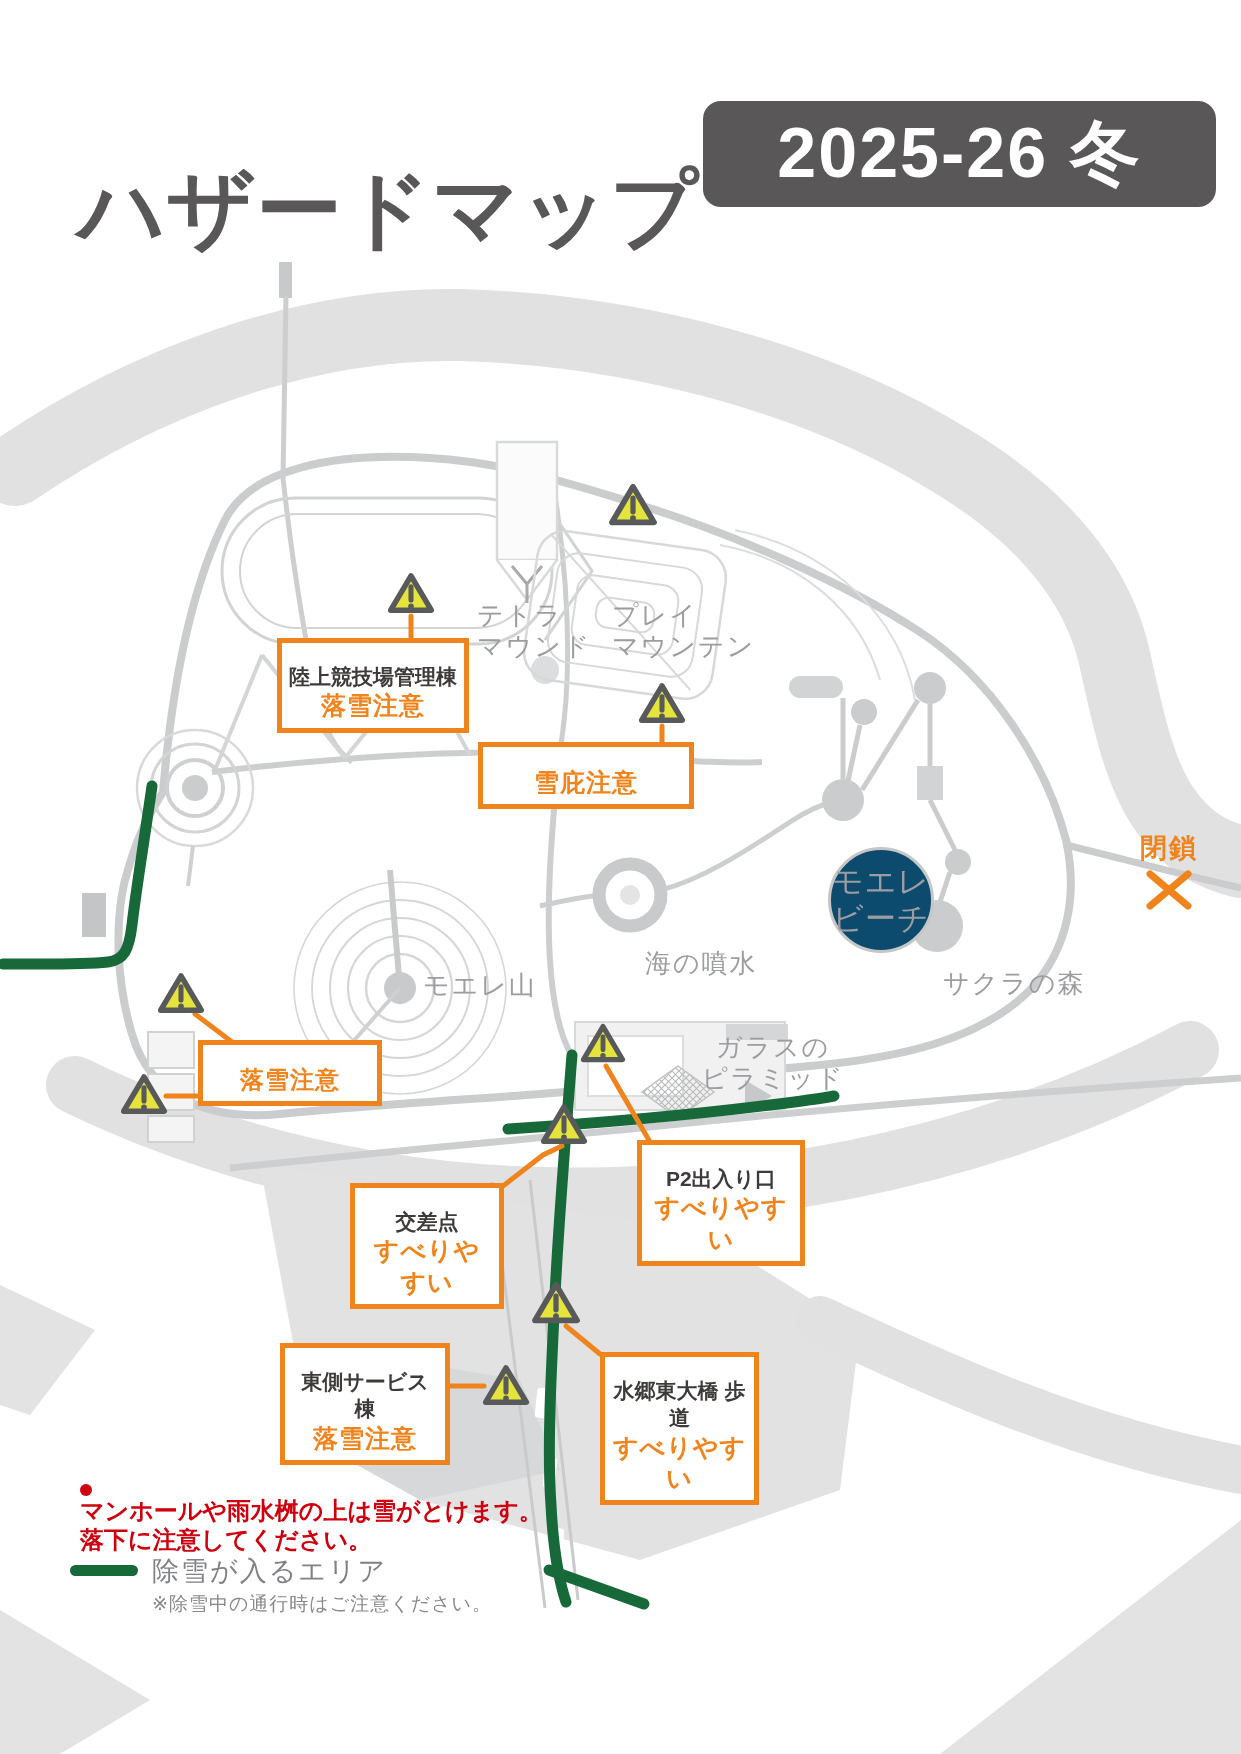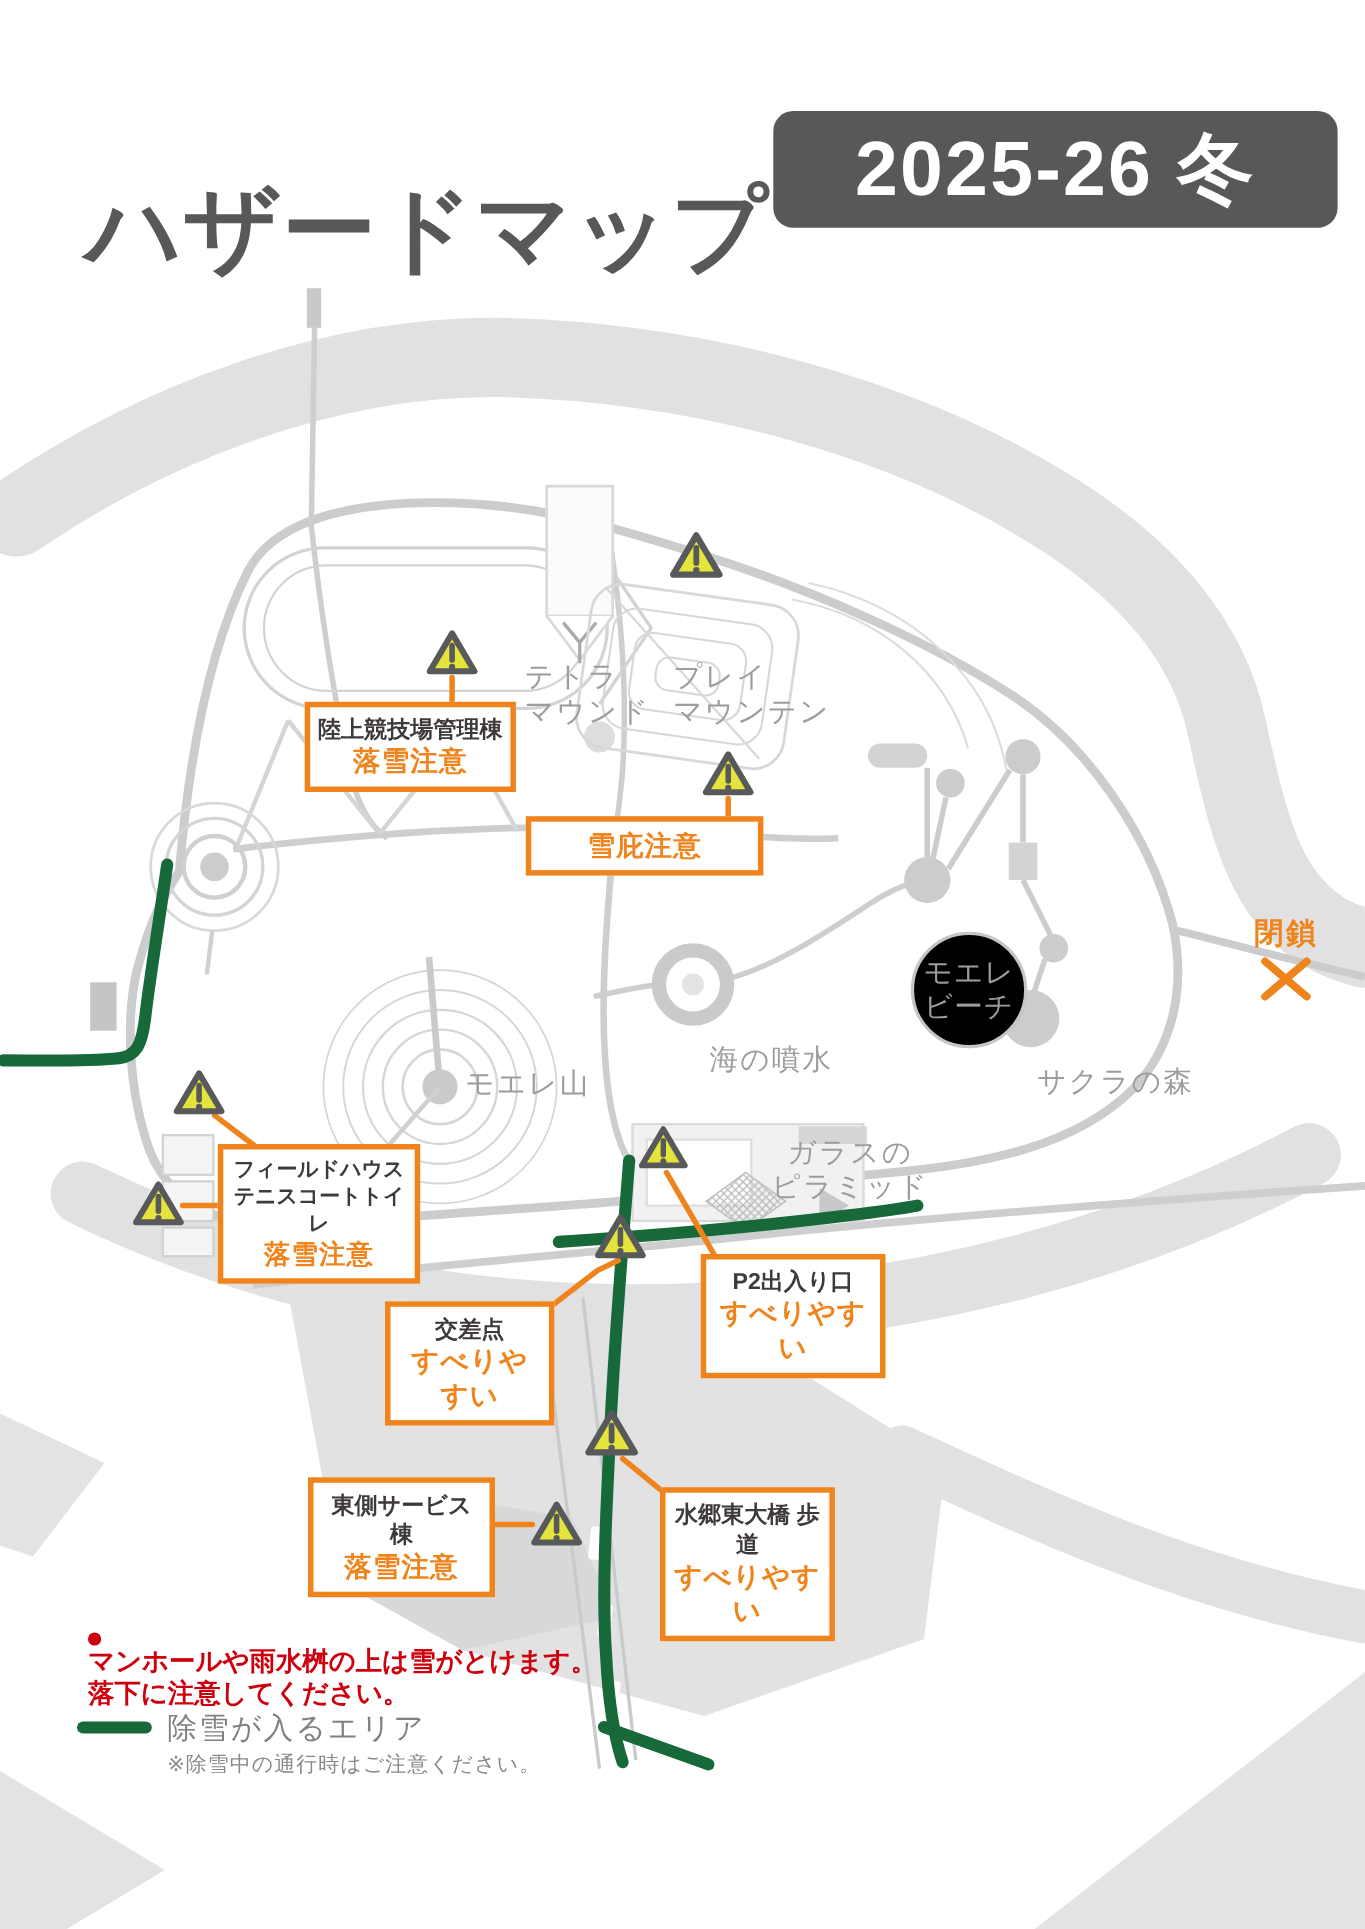--- a/index.html
+++ b/index.html
@@ -9,26 +9,26 @@
   
   .title{left:78px;top:108px;font-size:86px;font-weight:800;color:#595757;letter-spacing:1px;line-height:1;}
   .badge{left:703px;top:101px;width:513px;height:106px;background:#595757;border-radius:18px;
          display:flex;align-items:center;justify-content:center;color:#fff;font-size:70px;
          font-weight:800;letter-spacing:2px;}
   
   svg.map{left:0;top:0;}
   
   .plabel{color:#9C9DA0;font-size:26px;line-height:1.18;white-space:pre-line;letter-spacing:2px;}
   .beach{left:828px;top:847px;width:100px;height:100px;border:3px solid #C5C6C7;border-radius:50%;
-         background:#000000;display:flex;align-items:center;justify-content:center;text-align:center;
-         color:#9C9DA0;font-size:26px;line-height:1.2;white-space:pre-line;letter-spacing:1px;}
+         background:#0c4a6e;display:flex;align-items:center;justify-content:center;text-align:center;
+         color:#9C9DA0;font-size:31px;line-height:1.2;white-space:pre-line;letter-spacing:1px;}
   .pyr{left:695px;top:1032px;width:156px;text-align:center;}
   
   .hbox{background:#fff;border:5px solid #F0841C;box-sizing:border-box;text-align:center;
-        padding:7px 6px 6px 6px;}
+        padding:20px 6px 6px 6px;}
   .hbox .name{display:block;color:#3E3A39;font-weight:bold;font-size:21px;line-height:1.3;white-space:pre-line;}
   .hbox .warn{display:block;color:#F0841C;font-weight:bold;font-size:25px;line-height:1.25;letter-spacing:1px;}
   .hbox.small .name{font-size:19px;}
   .hbox.small .warn{font-size:24px;}
   
   .closed{left:1126px;top:830px;width:86px;text-align:center;color:#F0841C;
           font-size:27px;font-weight:bold;letter-spacing:2px;}
   
   .leg-note{left:80px;top:1476px;display:flex;align-items:flex-start;flex-direction:column;}
   .leg-bullet{width:12px;height:12px;border-radius:50%;background:#CE000E;margin-top:8px;margin-right:10px;flex:0 0 auto;}
@@ -217,22 +217,20 @@
 <div class="abs closed">閉鎖</div>
 
 <div class="abs hbox" style="left:277px;top:638px;width:192px;">
   <span class="name">陸上競技場管理棟</span>
   <span class="warn">落雪注意</span>
 </div>
 <div class="abs hbox" style="left:478px;top:742px;width:216px;">
   <span class="warn">雪庇注意</span>
 </div>
 <div class="abs hbox small" style="left:198px;top:1040px;width:184px;">
-  <span class="name">フィールドハウス
-テニスコートトイレ</span>
   <span class="warn">落雪注意</span>
 </div>
 <div class="abs hbox" style="left:350px;top:1183px;width:154px;">
   <span class="name">交差点</span>
   <span class="warn">すべりやすい</span>
 </div>
 <div class="abs hbox" style="left:637px;top:1140px;width:168px;">
   <span class="name">P2出入り口</span>
   <span class="warn">すべりやすい</span>
 </div>

